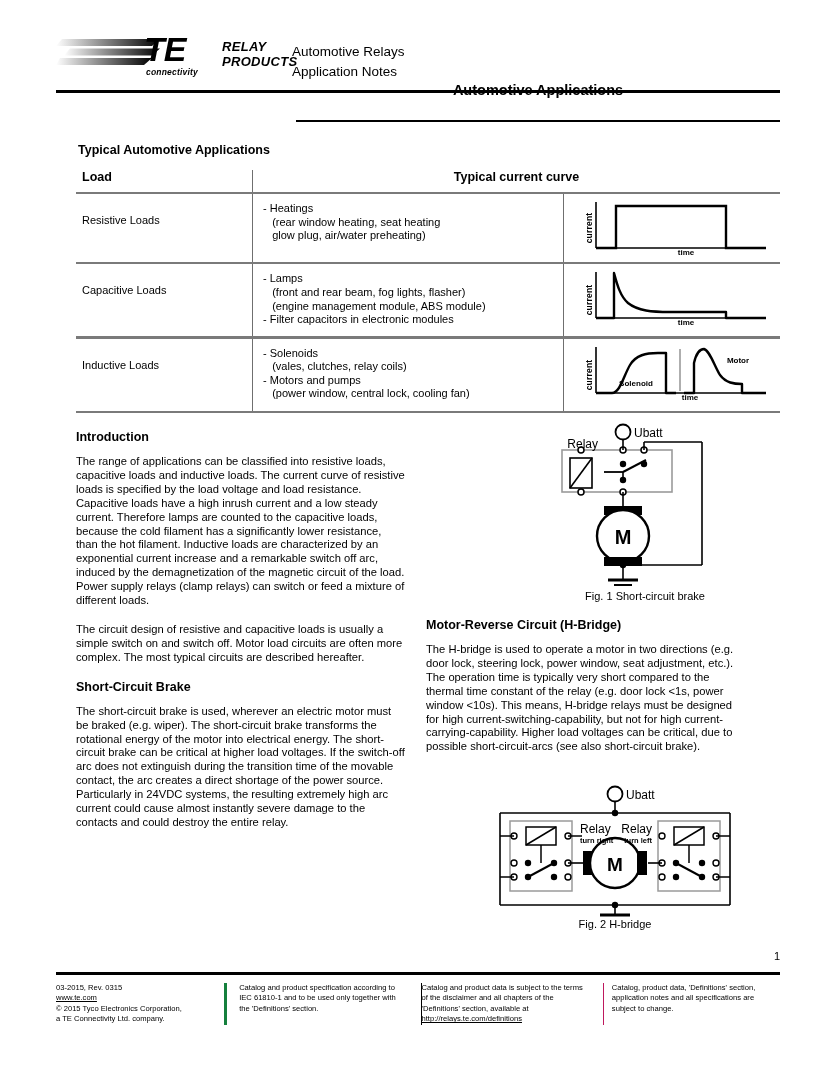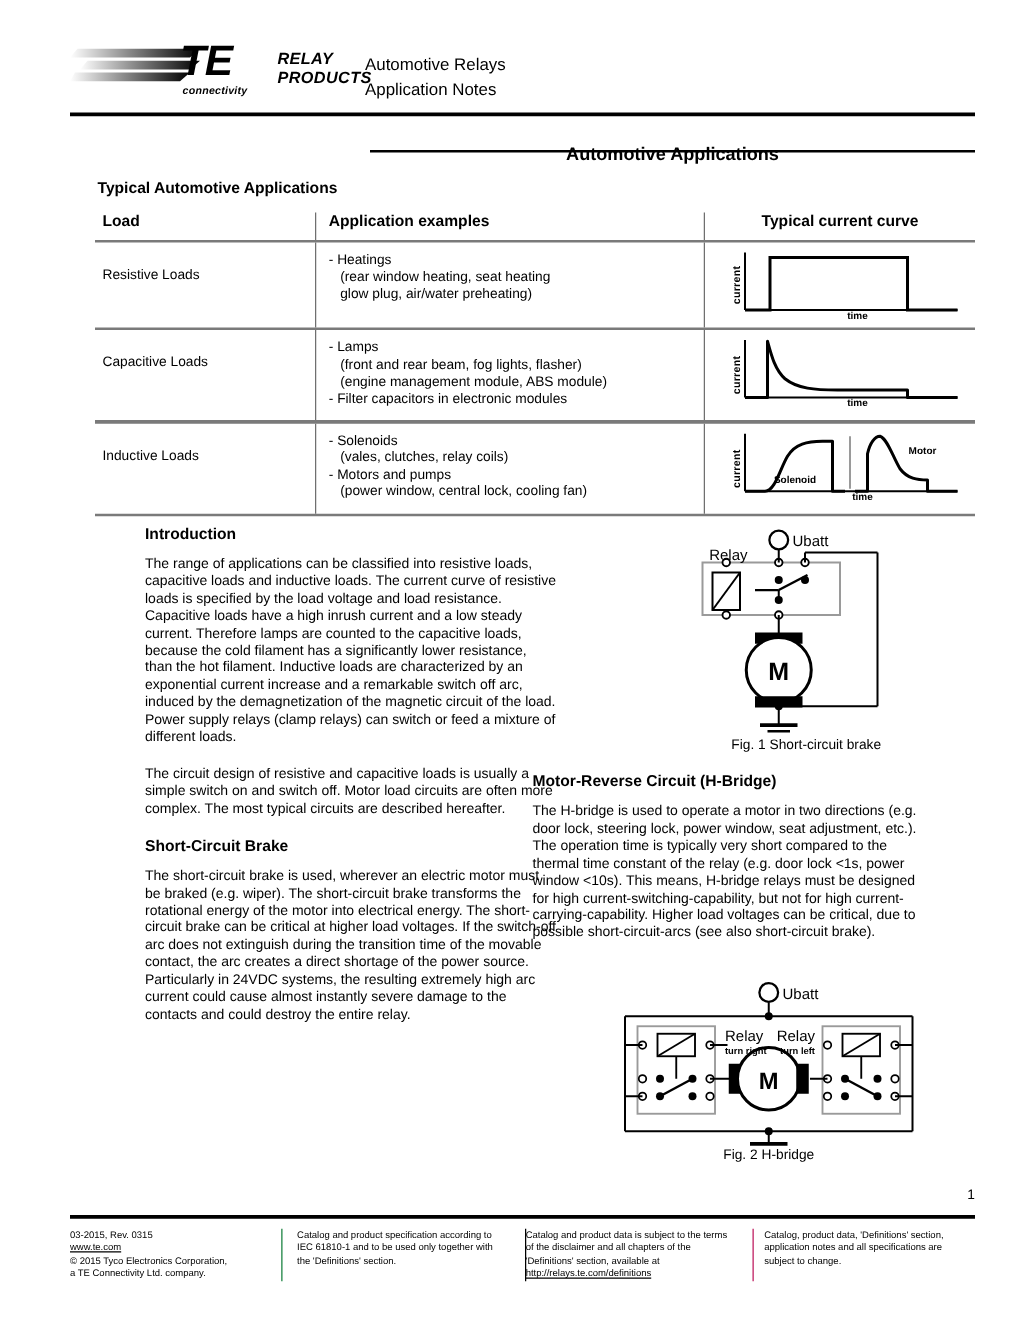--- a/index.html
+++ b/index.html
@@ -16,21 +16,21 @@
   .logo-bars{position:absolute;left:0;top:3px;width:110px;height:30px;}
   .logo-te{position:absolute;left:88px;top:-2px;font-size:34px;font-weight:bold;
            font-style:italic;letter-spacing:-1px;line-height:34px;}
   .logo-conn{position:absolute;left:90px;top:33px;font-size:8.5px;font-weight:bold;
              font-style:italic;letter-spacing:.2px;}
   .logo-relay{position:absolute;left:166px;top:6px;font-size:13px;font-weight:bold;
               font-style:italic;line-height:14.5px;letter-spacing:.3px;}
   .hdr-title{position:absolute;left:236px;top:8px;font-size:13.5px;line-height:20px;}
 
   .rule-thick{position:absolute;left:56px;top:90px;width:724px;height:3px;background:#000;}
-  .section-title{position:absolute;left:296px;top:116px;width:484px;
+  .section-title{position:absolute;left:296px;top:82px;width:484px;
                  font-size:14.5px;font-weight:bold;text-align:center;}
   .rule-sec{position:absolute;left:296px;top:120px;width:484px;height:1.6px;background:#000;}
 
   
   .tbl-caption{position:absolute;left:78px;top:143px;font-size:12.5px;font-weight:bold;}
   .table{position:absolute;left:76px;top:170px;width:704px;}
   .t-row{position:relative;display:flex;}
   .t-head{height:22px;}
   .c1{width:170px;flex:none;}
   .c2{width:300px;flex:none;border-left:1.1px solid #6f6f6f;}
@@ -43,40 +43,40 @@
   .body-row{min-height:60px;}
   .body-row .c1{padding:20px 0 8px 6px;font-size:11px;}
   .body-row .c2{padding:8px 0 10px 10px;font-size:11px;line-height:13.6px;}
   .body-row .c3{position:relative;}
   .curvebox{position:relative;width:100%;height:100%;}
   .axis-label-y{position:absolute;left:10px;top:50%;transform:translateY(-50%) rotate(-90deg);
                 font-size:8.5px;font-weight:bold;letter-spacing:.2px;}
   .graph-svg{position:absolute;left:26px;top:4px;}
 
   
-  .col-left{position:absolute;left:76px;top:420px;width:330px;margin-left:40px;}
+  .col-left{position:absolute;left:76px;top:430px;width:330px;}
   .col-right{position:absolute;left:426px;top:422px;width:320px;}
   h3.h{font-size:12.5px;font-weight:bold;margin:0 0 11px 0;}
   p.b{font-size:11.2px;line-height:13.9px;margin:0 0 15px 0;text-align:left;}
   .sp-top{margin-top:17px;}
 
   
   .fig1{position:absolute;left:520px;top:420px;width:250px;height:190px;}
   .fig2{position:absolute;left:470px;top:783px;width:290px;height:155px;}
   .figcap{font-size:11px;text-align:center;}
   .fig1cap{position:absolute;left:520px;top:590px;width:250px;}
   .fig2cap{position:absolute;left:470px;top:918px;width:290px;}
 
   
   .foot-rule{position:absolute;left:56px;top:972px;width:724px;height:3px;background:#000;}
   .pageno{position:absolute;right:48px;top:950px;font-size:11px;}
   .footer{position:absolute;left:56px;top:983px;width:724px;display:flex;}
   .fcol{font-size:7.6px;line-height:10.4px;padding-right:14px;}
   .fcol.f1{width:175px;}
-  .fcol.f2{width:190px;border-left:1px solid #15803d;padding-left:12px;}
+  .fcol.f2{width:190px;border-left:3px solid #15803d;padding-left:12px;}
   .fcol.f3{width:190px;border-left:1px solid #000;padding-left:0;}
   .fcol.f4{width:175px;border-left:1px solid #be185d;padding-left:8px;}
   .ul{text-decoration:underline;}
   .glabel{font-size:8px;font-weight:bold;}
 </style>
 </head>
 <body>
 
 <div class="page">
 
@@ -110,21 +110,20 @@
   <div class="rule-thick"></div>
   <div class="section-title">Automotive Applications</div>
   <div class="rule-sec"></div>
 
   <div class="tbl-caption">Typical Automotive Applications</div>
 
   <div class="table">
 
     <div class="t-row t-head">
       <div class="c1">Load</div>
-      <div class="c2">Application examples</div>
       <div class="c3">Typical current curve</div>
     </div>
     <div class="hline"></div>
 
     <div class="t-row body-row" style="height:68px;">
       <div class="c1">Resistive Loads</div>
       <div class="c2">
         <div>- Heatings</div>
         <div style="white-space:pre">   (rear window heating, seat heating</div>
         <div style="white-space:pre">   glow plug, air/water preheating)</div>

